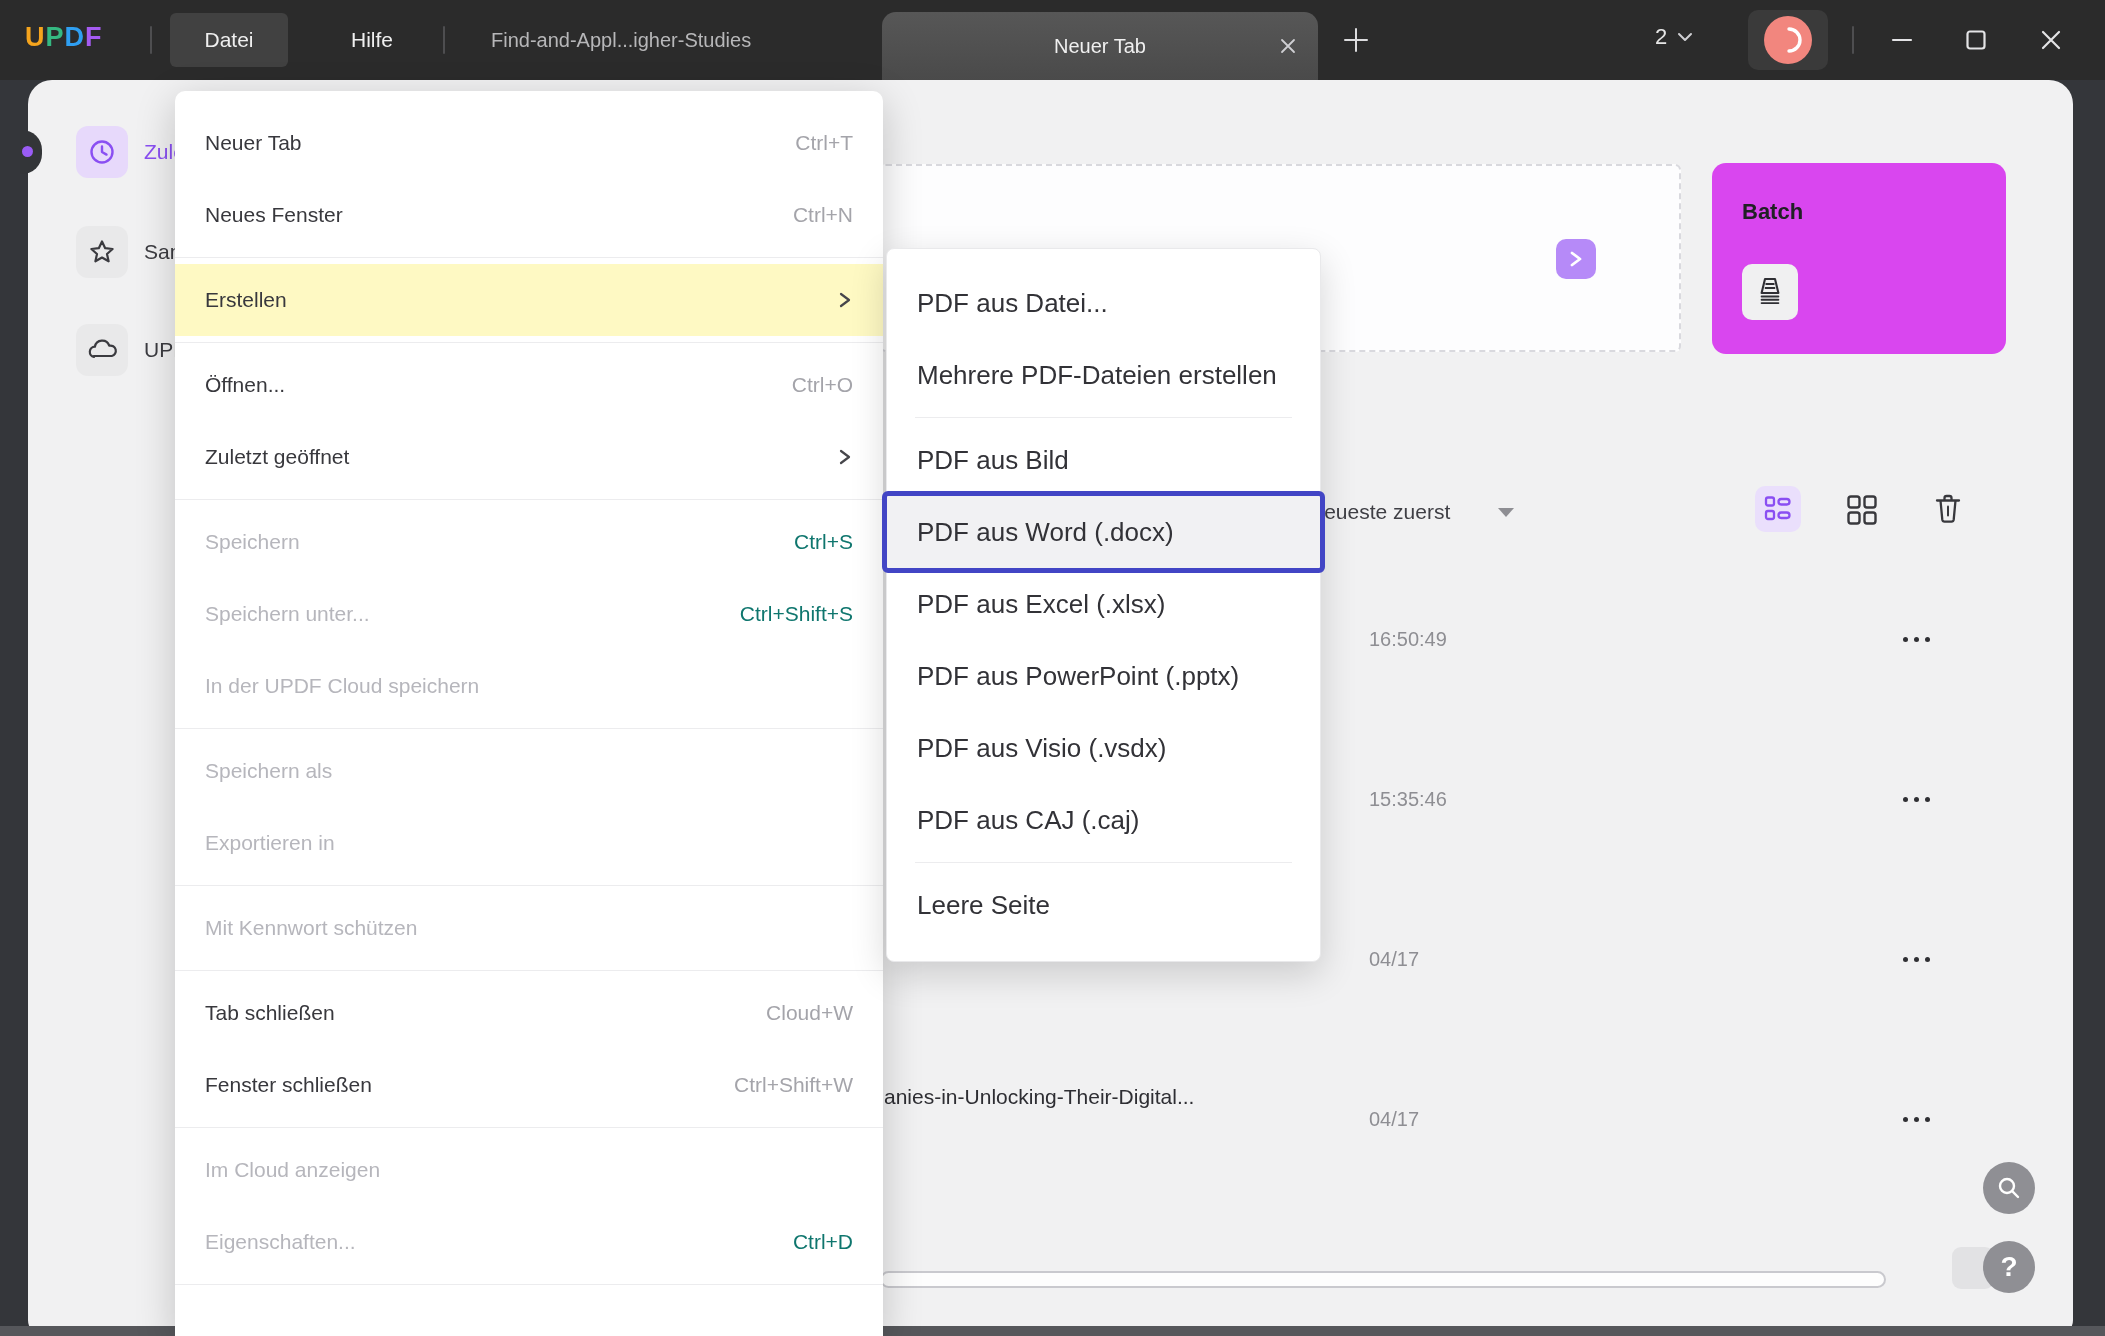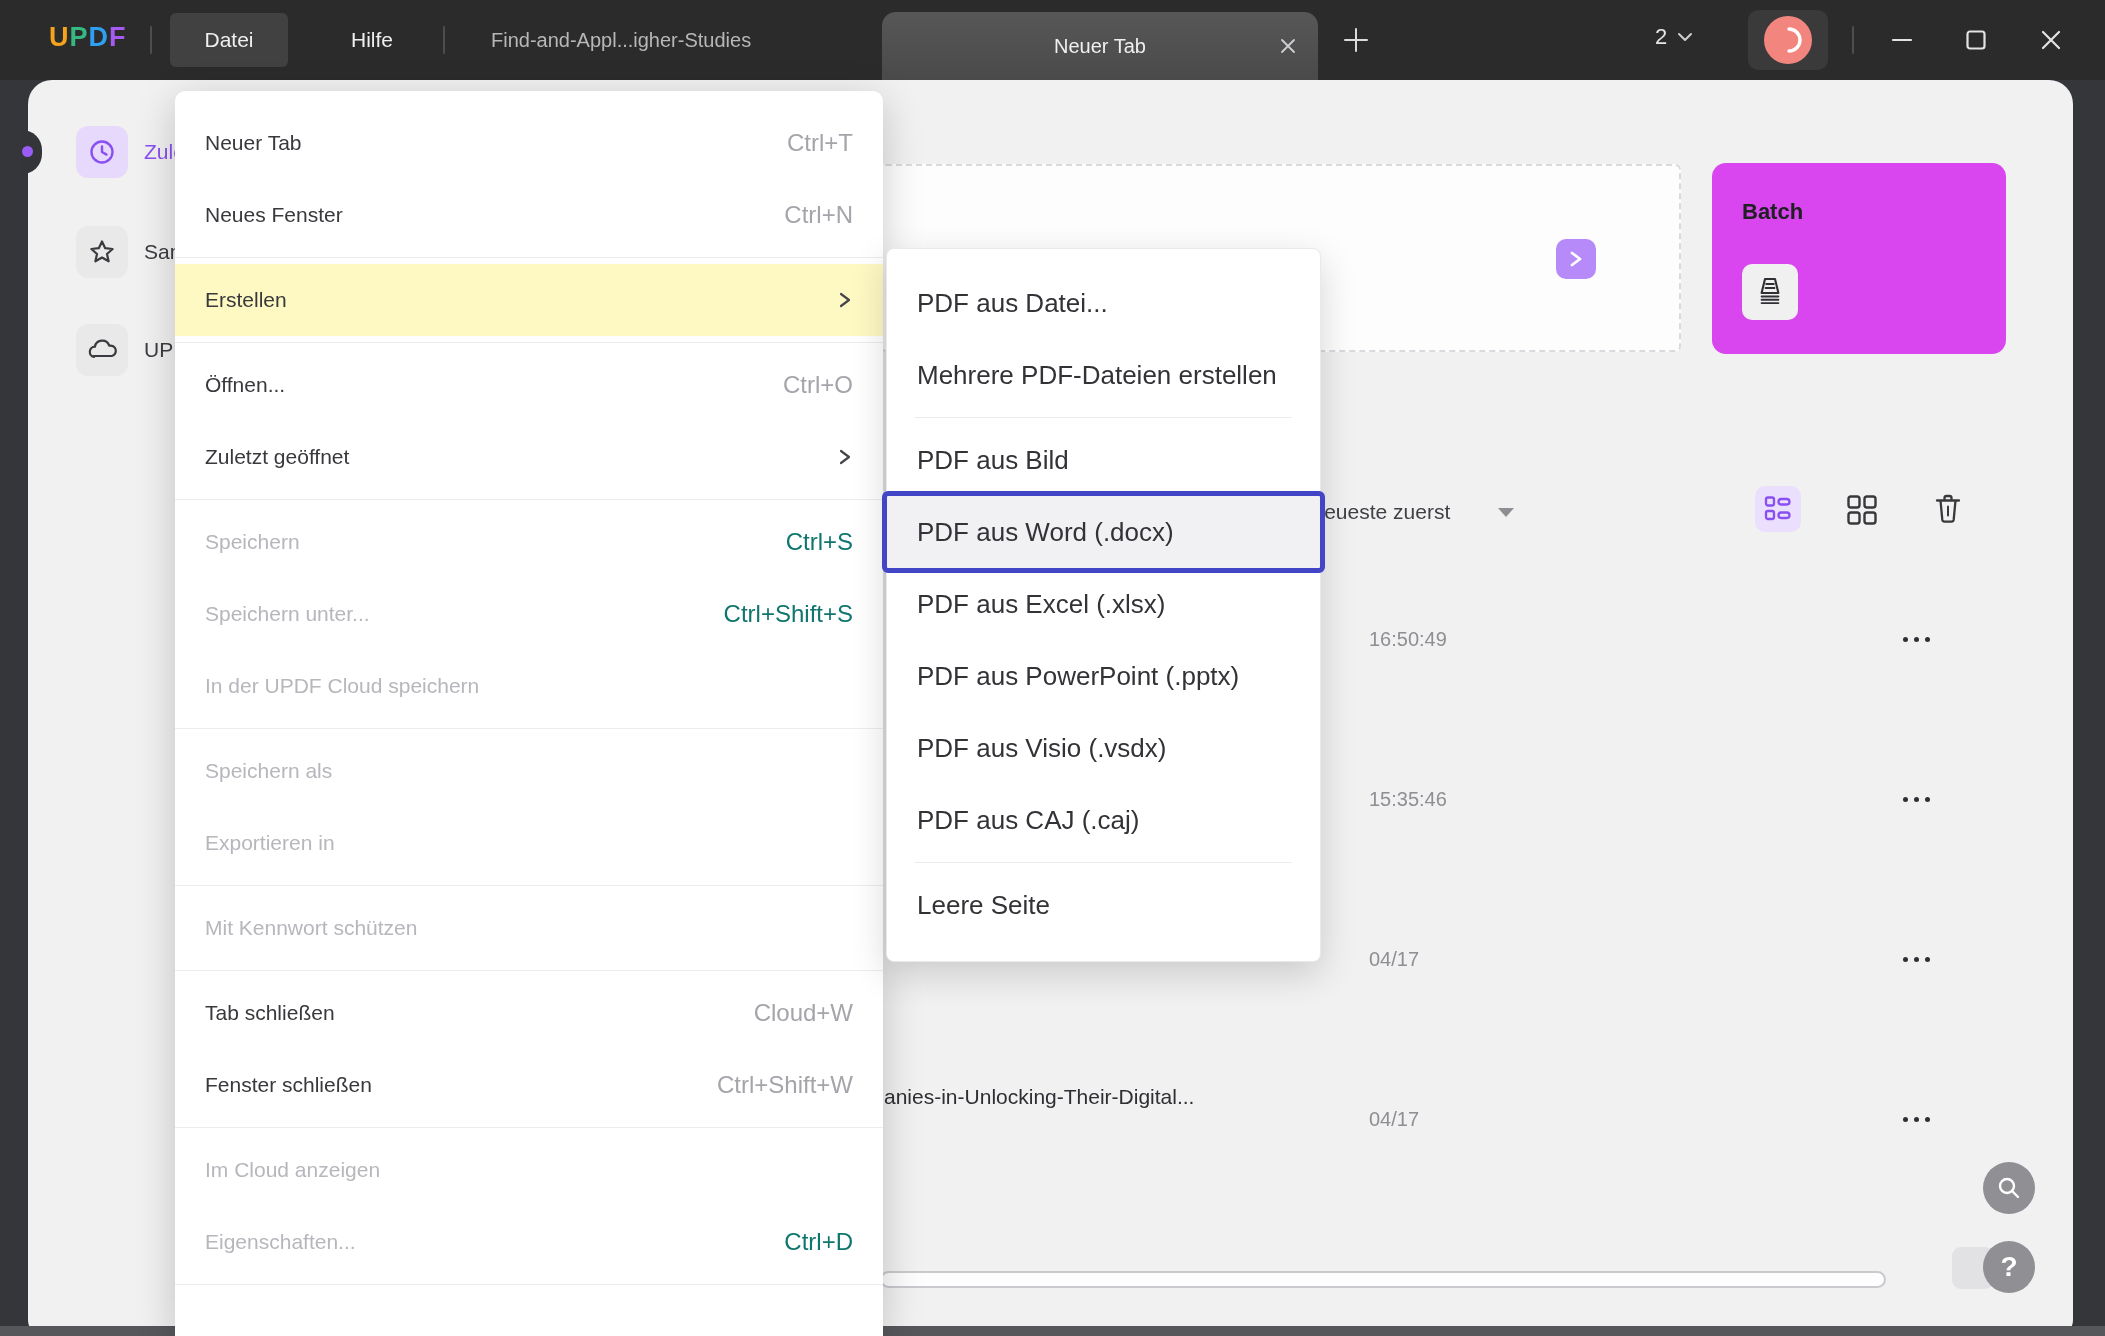--- a/index.html
+++ b/index.html
@@ -1,21 +1,21 @@
 <!DOCTYPE html>
 <html><head>
 <meta charset="utf-8">
 <style>
   html,body{margin:0;padding:0}
   body{width:2105px;height:1336px;background:#34363a;font-family:"Liberation Sans",sans-serif;overflow:hidden;position:relative}
   .abs{position:absolute}
   
   #titlebar{left:0;top:0;width:2105px;height:80px;background:#2b2b2b}
   .tb-sep{width:2px;height:28px;background:#4e4e50;border-radius:1px;top:26px}
-  .logo{left:49px;top:22px;font-size:27px;font-weight:bold;letter-spacing:1px}
+  .logo{left:25px;top:22px;font-size:27px;font-weight:bold;letter-spacing:1px}
   .menu-pill{top:13px;height:54px;border-radius:6px;display:flex;align-items:center;justify-content:center;font-size:21px;color:#efefef}
   .tab-inactive{top:0;height:80px;display:flex;align-items:center;font-size:20px;color:#b7b7b9}
   .tab-active{left:882px;top:12px;width:436px;height:68px;background:linear-gradient(#575757,#4a4a4a);border-radius:14px 14px 0 0;display:flex;align-items:center}
   .tab-active .tab-label{flex:1;text-align:center;padding-left:60px;font-size:20px;color:#f0f0f0}
   .winbtn{top:0;height:80px;width:56px;display:flex;align-items:center;justify-content:center}
   
   #panel{left:28px;top:80px;width:2045px;height:1256px;background:#f1f1f2;border-radius:24px 24px 16px 16px}
   #notch{left:20px;top:130px;width:22px;height:44px;background:#333538;border-radius:0 20px 20px 0;z-index:2}
   #notch-dot{left:22px;top:146px;width:11px;height:11px;border-radius:50%;background:#9a5cf5;z-index:3}
   .side-ic{width:52px;height:52px;border-radius:12px;display:flex;align-items:center;justify-content:center}
@@ -37,21 +37,21 @@
   .dots{display:flex;gap:6px;align-items:center}
   .dots i{width:5px;height:5px;border-radius:50%;background:#303034}
   #hscroll{left:880px;top:1271px;width:1006px;height:17px;background:#fdfdfd;border:2px solid #c9c9ce;border-radius:9px;box-sizing:border-box}
   .fab{width:52px;height:52px;border-radius:50%;background:#8f8f94;display:flex;align-items:center;justify-content:center}
   #ghost-sq{left:1952px;top:1247px;width:42px;height:42px;border-radius:9px;background:#e2e2e4}
   #bottom-band{left:0;top:1326px;width:2105px;height:10px;background:#56575b;z-index:4}
   
   #file-menu{left:175px;top:91px;width:708px;height:1245px;background:#fff;border-radius:10px 10px 0 0;box-shadow:0 10px 40px rgba(0,0,0,.20);z-index:20;padding-top:16px;box-sizing:border-box}
   .mi{height:72px;display:flex;align-items:center;padding:0 30px;font-size:21px;color:#38383d}
   .mi .lab{flex:1}
-  .mi .sc{font-size:24px;color:#a4a4aa}
+  .mi .sc{font-size:21px;color:#a4a4aa}
   .mi.dis{color:#b6b6bc}
   .mi.dis .sc{color:#0f766e}
   .mi.hl{background:#fef9c3}
   .mdiv{height:1px;background:#ececee;margin:6px 0}
   
   #submenu{left:886px;top:248px;width:435px;height:714px;background:#fff;border:1px solid #e9e9eb;border-radius:8px;box-shadow:0 12px 36px rgba(0,0,0,.16);z-index:21;padding-top:18px;box-sizing:border-box}
   .smi{height:72px;display:flex;align-items:center;padding:0 30px;font-size:26px;color:#323237}
   .smi.sel{margin:-5px;height:82px;box-sizing:border-box;border:5px solid #4245c5;border-radius:6px;background:#f1f1f3;position:relative;z-index:2}
   .sdiv{height:1px;background:#ececee;margin:6px 28px}
 </style>

